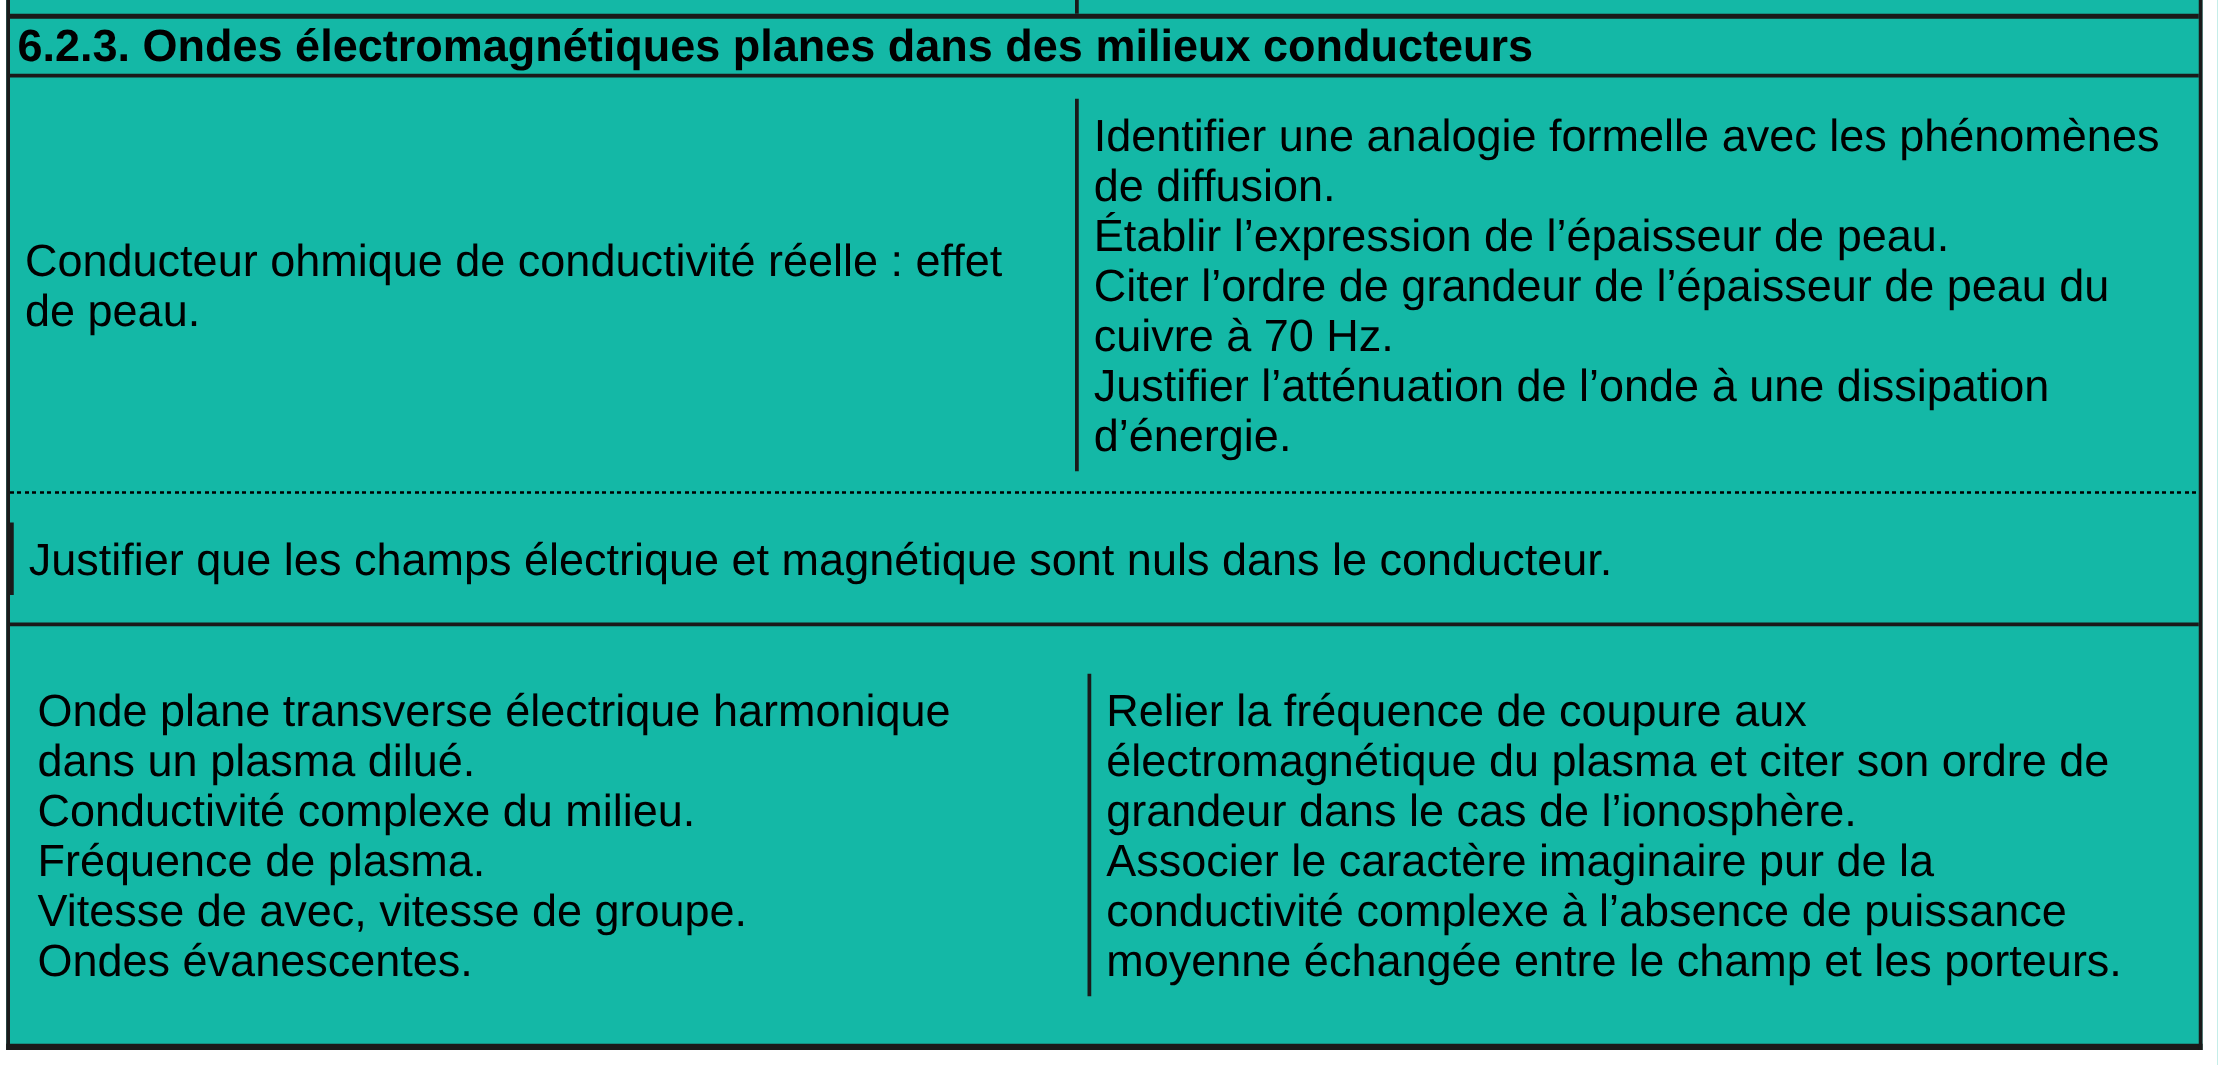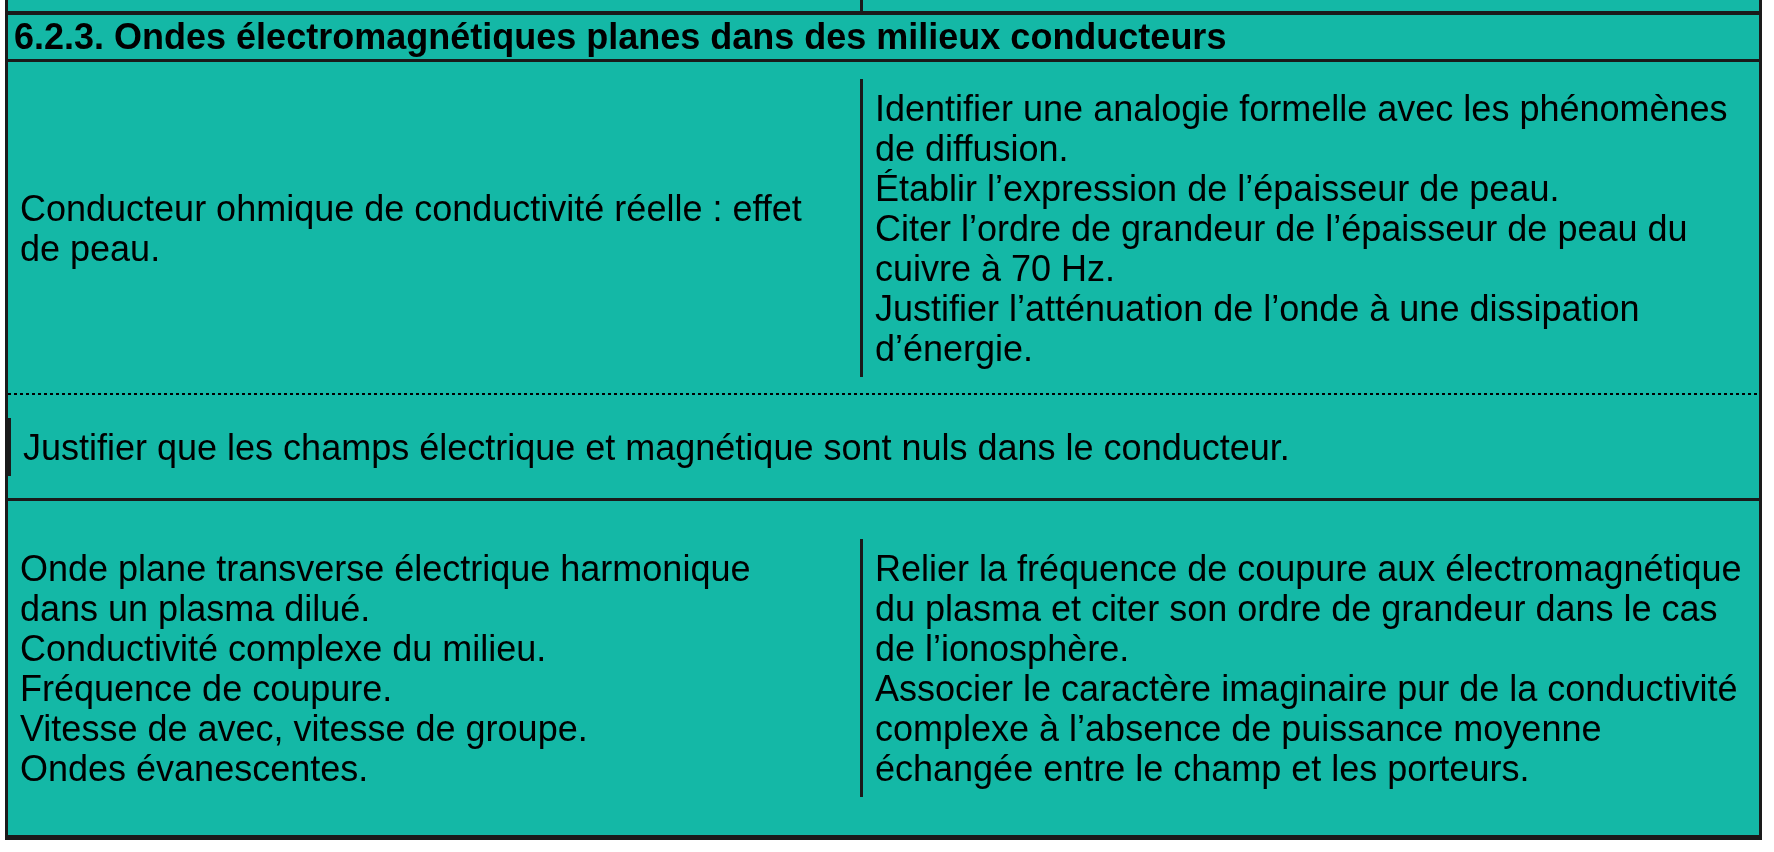--- a/index.html
+++ b/index.html
@@ -51,21 +51,21 @@
 
   .trow {
     display: flex;
     box-sizing: border-box;
     font-size: 36px;
     line-height: 40px;
     align-items: center;
   }
   .row-0 { height: 331px; }
   .row-1 { height: 103px; }
-  .row-2 { height: 334px; }
+  .row-2 { height: 334px; margin-left: 10px; }
 
   .cell {
     box-sizing: border-box;
     overflow: hidden;
   }
   .cell p { margin: 0; padding: 0; }
   .cell-notions {
     width: 852px;
     padding: 10px 40px 8px 12px;   
   }
@@ -116,21 +116,21 @@
       <div class="trow row-1">
         <div class="cell cell-capacites">
           <p>Justifier que les champs électrique et magnétique sont nuls dans le conducteur.</p>
         </div>
       </div>
       <div class="divider-solid"></div>
       <div class="trow row-2">
         <div class="cell cell-notions">
           <p>Onde plane transverse électrique harmonique dans un plasma dilué.</p>
           <p>Conductivité complexe du milieu.</p>
-          <p>Fréquence de coupure.</p>
+          <p>Fréquence de plasma.</p>
           <p>Vitesse de avec, vitesse de groupe.</p>
           <p>Ondes évanescentes.</p>
         </div>
         <div class="cell cell-capacites">
           <p>Relier la fréquence de coupure aux électromagnétique du plasma et citer son ordre de grandeur dans le cas de l’ionosphère.</p>
           <p>Associer le caractère imaginaire pur de la conductivité complexe à l’absence de puissance moyenne échangée entre le champ et les porteurs.</p>
         </div>
       </div>
     </div>
 

